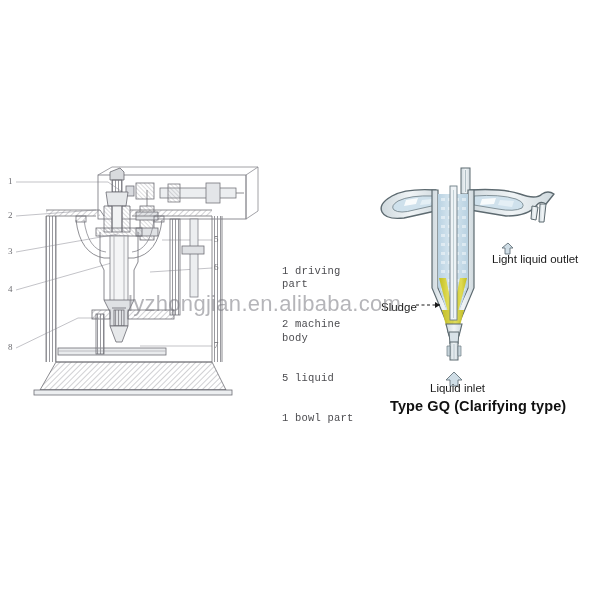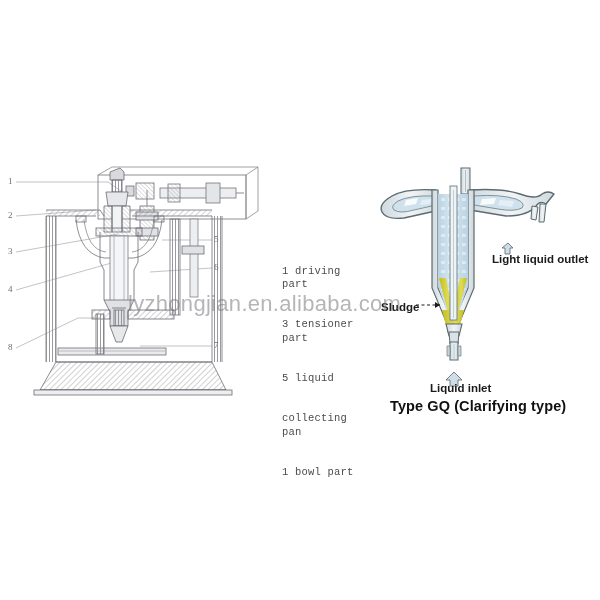--- a/index.html
+++ b/index.html
@@ -56,21 +56,21 @@
     top: 160px;
     width: 230px;
     height: 250px;
   }
   #right-diagram svg { display: block; }
 
   .rlabel {
     position: absolute;
     font-family: "Liberation Sans", sans-serif;
     font-size: 11.5px;
-    font-weight: 700;
+    font-weight: 400;
     color: #1b1b1b;
     white-space: nowrap;
     text-align: right;
   }
   #label-light-liquid-outlet { left: 492px; top: 253px; }
   #label-sludge { left: 381px; top: 301px; }
   #label-liquid-inlet { left: 430px; top: 366px; margin-top: 16px; }
 
   #caption-gq {
     position: absolute;
@@ -216,23 +216,22 @@
     <span class="lbl-num" style="left:8px; top:135px;">4</span>
     <span class="lbl-num" style="left:8px; top:193px;">8</span>
 
     <span class="lbl-num" style="left:214px; top:85px;">5</span>
     <span class="lbl-num" style="left:214px; top:113px;">6</span>
     <span class="lbl-num" style="left:214px; top:191px;">7</span>
   </div>
 
   <div id="parts-list">
     <span class="part-line">1 driving part</span>
-    <span class="part-line">3 tensioner part</span>
+    <span class="part-line">2 machine body</span>
     <span class="part-line">5 liquid</span>
-    <span class="part-line">collecting pan</span>
     <span class="part-line">1 bowl part</span>
     
     
   </div>
 
   <div id="right-diagram">
     <svg width="230" height="250" viewBox="0 0 230 250" xmlns="http://www.w3.org/2000/svg">
       <defs>
         <linearGradient id="liqGrad" x1="0" y1="0" x2="1" y2="0">
           <stop offset="0%" stop-color="#b9d2e2"></stop>

